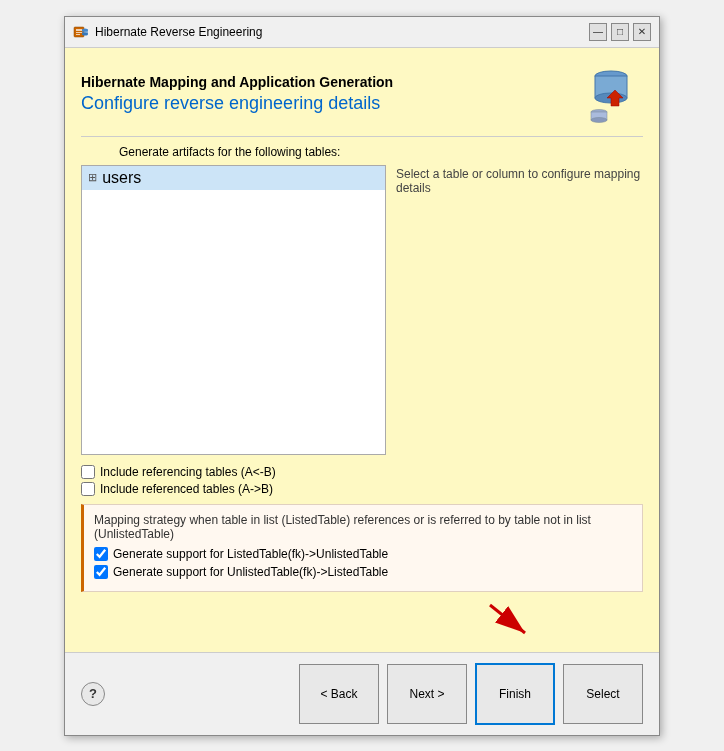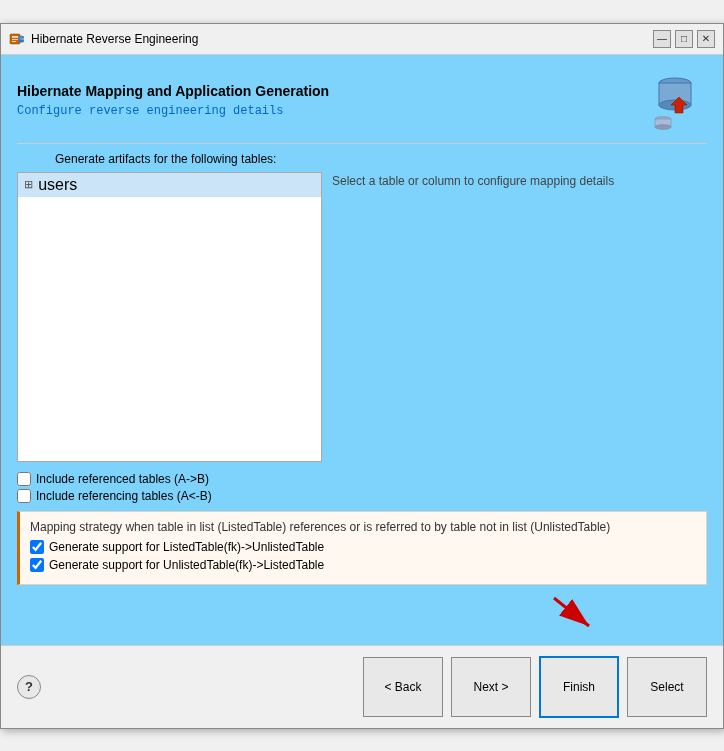--- a/index.html
+++ b/index.html
@@ -6,22 +6,22 @@
     body {
       font-family: 'Segoe UI', Tahoma, Geneva, Verdana, sans-serif;
       font-size: 13px;
       background: #f0f0f0;
       display: flex;
       justify-content: center;
       align-items: center;
       min-height: 100vh;
     }
     .window {
-      width: 724px;
-      background: #7dd3fc;
+      width: 596px;
+      background: #fef9c3;
       border: 1px solid #888;
       box-shadow: 2px 2px 8px rgba(0,0,0,0.3);
     }
     .title-bar {
       background: #f0f0f0;
       border-bottom: 1px solid #ccc;
       padding: 6px 8px;
       display: flex;
       align-items: center;
       justify-content: space-between;
@@ -65,23 +65,22 @@
       margin-bottom: 10px;
     }
     .header-text h2 {
       font-size: 14px;
       font-weight: bold;
       color: #000;
       margin-bottom: 3px;
     }
     .header-text .subtitle {
       color: #0066cc;
-      font-size: 12px;
-      cursor: pointer;
-      font-family: Liberation Mono, monospace;
+      font-size: 18px;
+      cursor: pointer;
     }
     .divider {
       border: none;
       border-top: 1px solid #ccc;
       margin: 8px 0;
     }
     .section-label {
       font-size: 12px;
       color: #000;
       margin-bottom: 6px;
@@ -260,25 +259,25 @@
           <span class="table-icon">⊞</span>
           <span class="table-name">users</span>
         </div>
       </div>
       <div class="mapping-info">Select a table or column to configure mapping details</div>
     </div>
 
     <div class="checkboxes-area">
       <div class="checkbox-row">
         <input type="checkbox" style="">
-        <label>Include referenced tables (A-&gt;B)</label>
+        <label>Include referencing tables (A&lt;-B)</label>
       </div>
       <div class="checkbox-row">
         <input type="checkbox" style="">
-        <label>Include referencing tables (A&lt;-B)</label>
+        <label>Include referenced tables (A-&gt;B)</label>
       </div>
     </div>
 
     <div class="mapping-strategy-section">
       <p>Mapping strategy when table in list (ListedTable) references or is referred to by table not in list (UnlistedTable)</p>
       <div class="checkbox-row">
         <input type="checkbox" checked="" style="">
         <label>Generate support for ListedTable(fk)-&gt;UnlistedTable</label>
       </div>
       <div class="checkbox-row">

